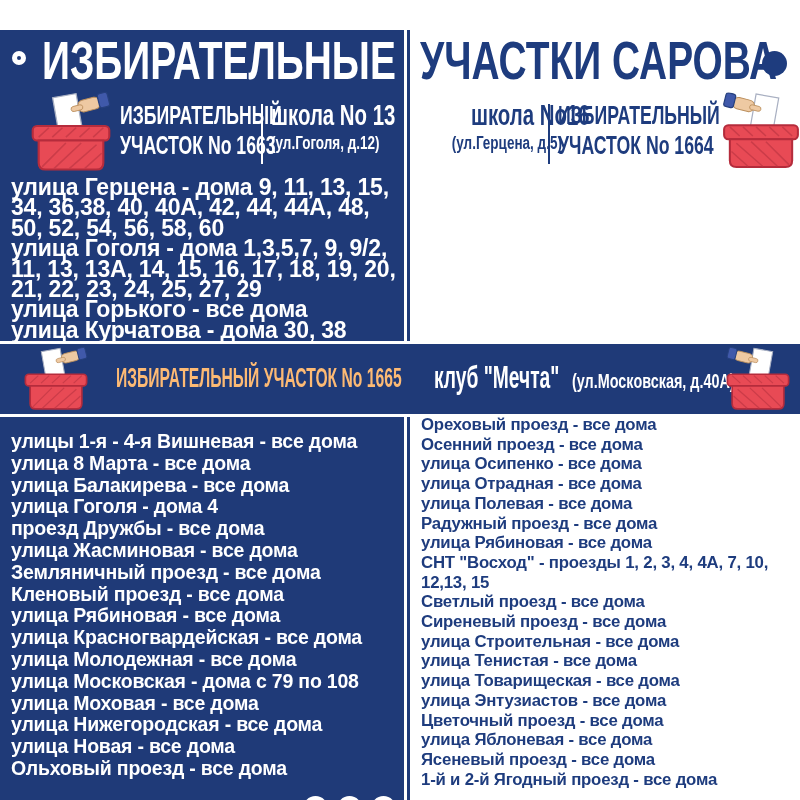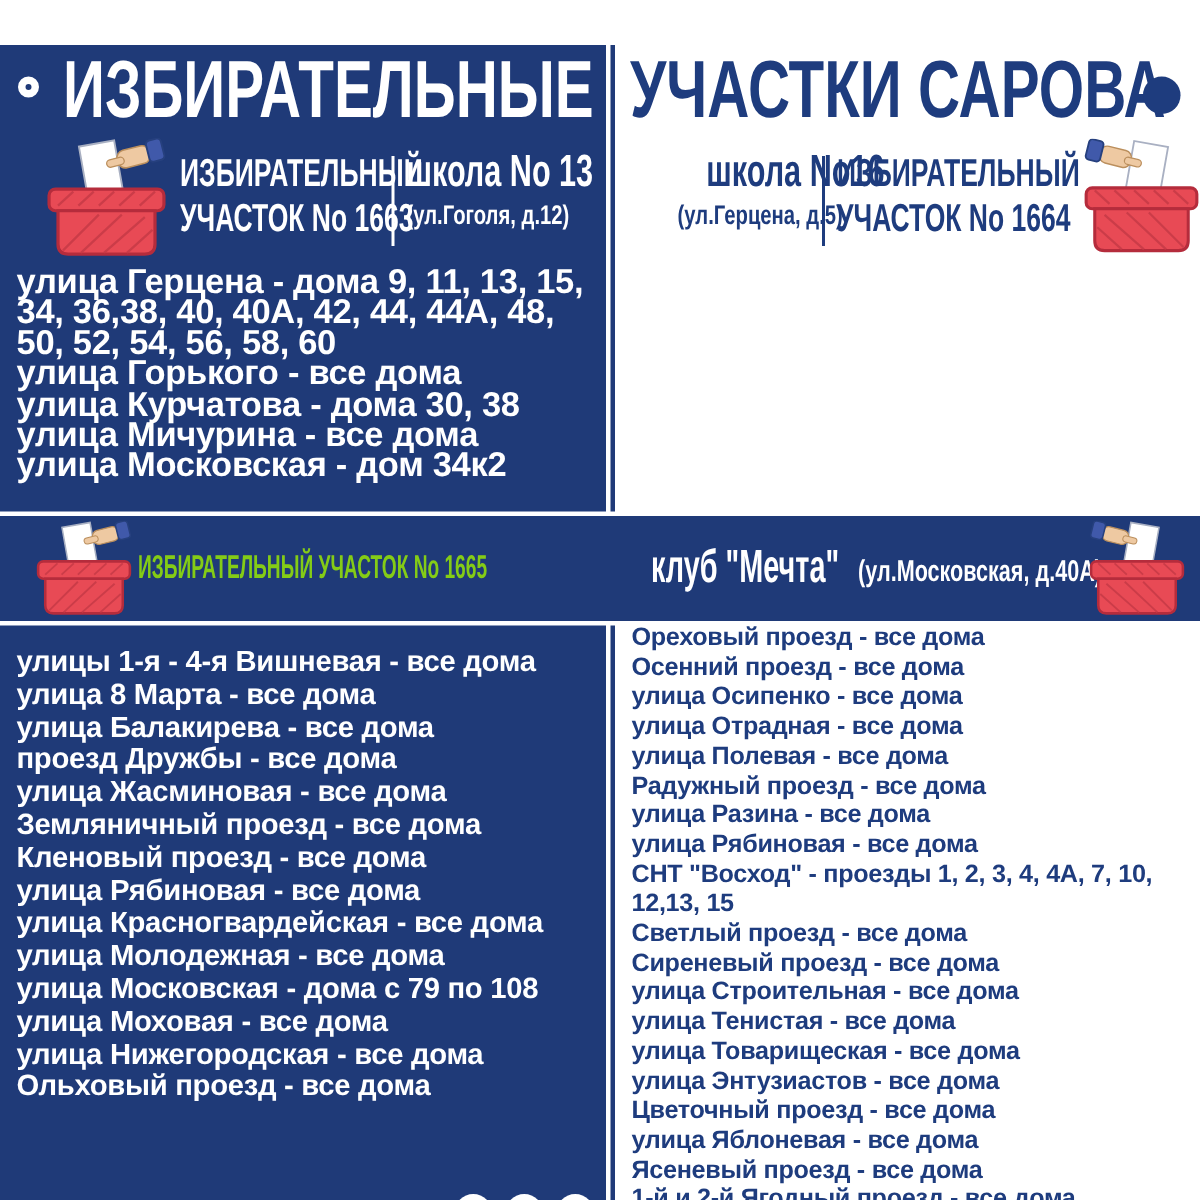--- a/index.html
+++ b/index.html
@@ -51,21 +51,21 @@
   .venue-name{font-size:30px;line-height:34px;}
   .venue-addr{font-size:18px;line-height:22px;}
 
   .list{position:absolute;letter-spacing:-0.2px;}
   .list .line{white-space:normal;}
   .list-1663{left:11px;top:147px;width:393px;color:#ffffff;font-size:23px;line-height:20.4px;}
   .list-1664{left:421px;top:171px;width:376px;color:var(--text_blue);font-size:21.5px;line-height:24px;}
   .list-1665-left{left:11px;top:401px;width:388px;color:#ffffff;font-size:19.5px;line-height:21.8px;}
   .list-1665-right{left:421px;top:385px;width:374px;color:var(--text_blue);font-size:16.8px;line-height:19.7px;}
 
-  .band-title{position:absolute;left:92px;top:16px;color:#84cc16;font-size:22px;line-height:36px;}
+  .band-title{position:absolute;left:116px;top:16px;color:#fdba74;font-size:27px;line-height:36px;}
   .band-venue{position:absolute;left:434px;top:15px;color:#ffffff;font-size:31px;line-height:38px;}
   .band-addr{position:absolute;left:572px;top:23px;color:#ffffff;font-size:20px;line-height:28px;}
 
   .dots{position:absolute;right:8px;bottom:9px;display:flex;gap:9px;}
   .dots .dot{width:25px;height:25px;border-radius:50%;background:#ffffff;}
 </style>
 </head>
 <body>
 
 <div class="poster">
@@ -100,20 +100,21 @@
     <span class="cond" style="transform:scaleX(.68)">ИЗБИРАТЕЛЬНЫЙ</span><br>
     <span class="cond" style="transform:scaleX(.68)">УЧАСТОК No 1663</span>
   </div>
   <div class="vdiv vdiv-1663"></div>
   <div class="venue venue-1663">
     <span class="venue-name cond" style="transform:scaleX(.68)">школа No 13</span><br>
     <span class="venue-addr cond" style="transform:scaleX(.75)">(ул.Гоголя, д.12)</span>
   </div>
   <div class="list list-1663">
       <div class="line">улица Герцена  - дома 9, 11, 13, 15, 34, 36,38, 40, 40А, 42, 44, 44А, 48, 50, 52, 54, 56, 58, 60</div>
+      <div class="line">улица Гоголя  - дома 1,3,5,7, 9, 9/2, 11, 13, 13А, 14, 15, 16, 17, 18, 19, 20, 21, 22, 23, 24, 25, 27, 29</div>
       <div class="line">улица Горького  - все дома</div>
       <div class="line">улица Курчатова - дома 30, 38</div>
       <div class="line">улица Мичурина  - все дома</div>
       <div class="line">улица Московская  - дом 34к2</div>
     </div>
 
   <div class="vrule vrule-top"></div>
   <span class="brand brand-right"><span class="cond" style="transform:scaleX(.72)">УЧАСТКИ САРОВА</span></span>
   <span class="dot-filled"></span>
 
@@ -146,42 +147,43 @@
     <div class="dots">
       <span class="dot"></span>
       <span class="dot"></span>
       <span class="dot"></span>
     </div>
   </section>
   <div class="list list-1665-left">
       <div class="line">улицы 1-я - 4-я Вишневая - все дома</div>
       <div class="line">улица 8 Марта  - все дома</div>
       <div class="line">улица Балакирева - все дома</div>
+      <div class="line">улица Гоголя - дома 4</div>
       <div class="line">проезд Дружбы - все дома</div>
       <div class="line">улица Жасминовая - все дома</div>
       <div class="line">Земляничный проезд  - все дома</div>
       <div class="line">Кленовый проезд - все дома</div>
       <div class="line">улица Рябиновая - все дома</div>
       <div class="line">улица Красногвардейская - все дома</div>
       <div class="line">улица Молодежная  - все дома</div>
       <div class="line">улица Московская - дома  с 79 по 108</div>
       <div class="line">улица Моховая - все дома</div>
       <div class="line">улица Нижегородская - все дома</div>
+      <div class="line">улица Новая - все дома</div>
       <div class="line">Ольховый проезд -  все дома</div>
     </div>
 
   <div class="vrule vrule-bottom"></div>
   <div class="list list-1665-right">
       <div class="line">Ореховый проезд - все дома</div>
       <div class="line">Осенний проезд - все дома</div>
       <div class="line">улица Осипенко - все дома</div>
       <div class="line">улица Отрадная - все дома</div>
       <div class="line">улица Полевая - все дома</div>
       <div class="line">Радужный проезд - все дома</div>
-      <div class="line">улица Разина - все дома</div>
       <div class="line">улица Рябиновая - все дома</div>
       <div class="line">СНТ "Восход" - проезды 1, 2, 3, 4, 4А, 7, 10, 12,13, 15</div>
       <div class="line">Светлый проезд -  все дома</div>
       <div class="line">Сиреневый проезд - все дома</div>
       <div class="line">улица Строительная - все дома</div>
       <div class="line">улица Тенистая - все дома</div>
       <div class="line">улица Товарищеская - все дома</div>
       <div class="line">улица Энтузиастов - все дома</div>
       <div class="line">Цветочный проезд - все дома</div>
       <div class="line">улица Яблоневая -  все дома</div>

